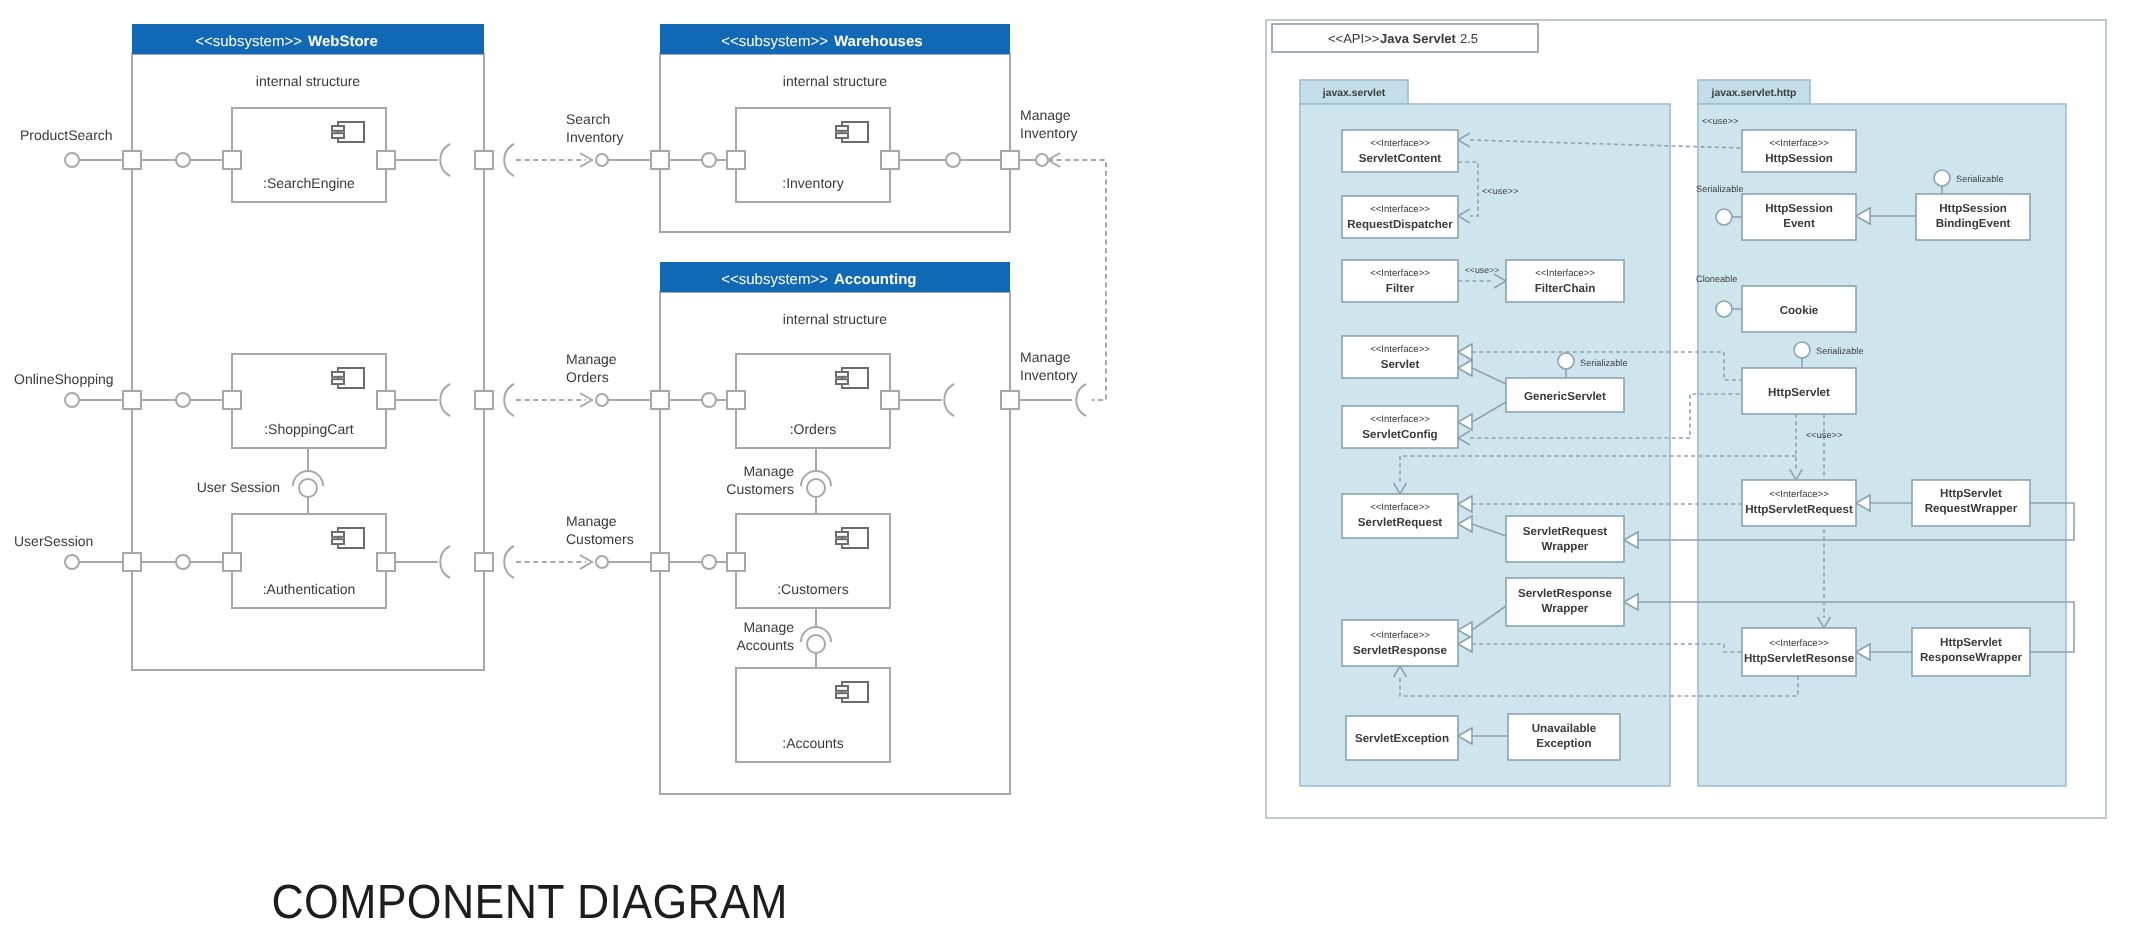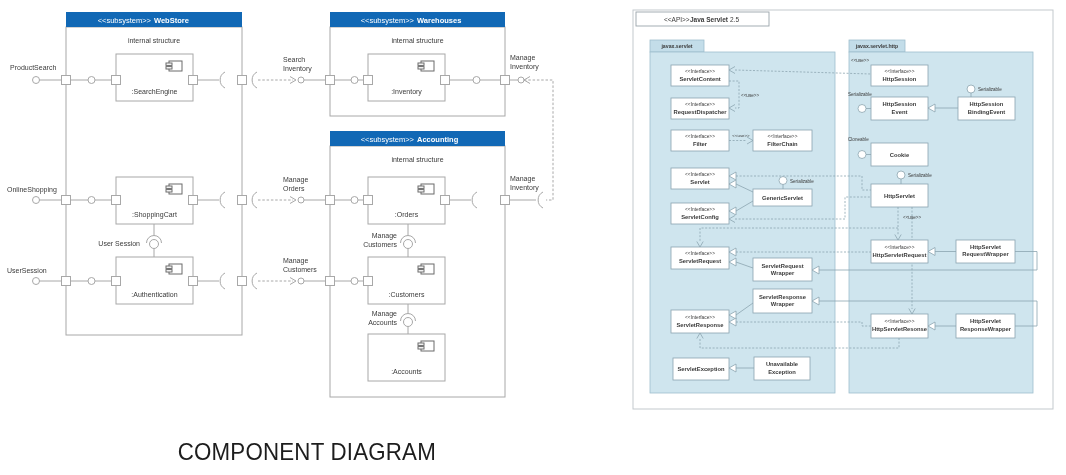--- a/index.html
+++ b/index.html
@@ -25,21 +25,21 @@
   .tri{fill:#fff;stroke:#8ba4b0;stroke-width:0.8;}
   .lolli{fill:#fff;stroke:#8ba4b0;stroke-width:0.8;}
   .t42{font-size:4.4px;text-anchor:middle;}
   .t45{font-size:4.6px;}
   .t48c{font-size:4.8px;text-anchor:middle;}
   .t58c{font-size:5.8px;font-weight:bold;text-anchor:middle;}
   .t52c{font-size:5.2px;font-weight:bold;text-anchor:middle;}
   .t65{font-size:6.5px;}
   .t65b{font-size:6.5px;font-weight:bold;}
   
-  .caption{position:absolute;top:438px;width:320px;text-align:right;color:#1d1d1d;
+  .caption{position:absolute;top:438px;width:320px;text-align:left;color:#1d1d1d;
            font-size:24px;letter-spacing:0.2px;}
   .caption span{display:inline-block;transform:scaleX(0.93);}
   .cap-left{left:126px;}
   .cap-right{left:698px;}
 </style>
 </head>
 <body>
 
 <div class="stage">
 <svg width="1066" height="430" viewBox="0 0 1066 430">

